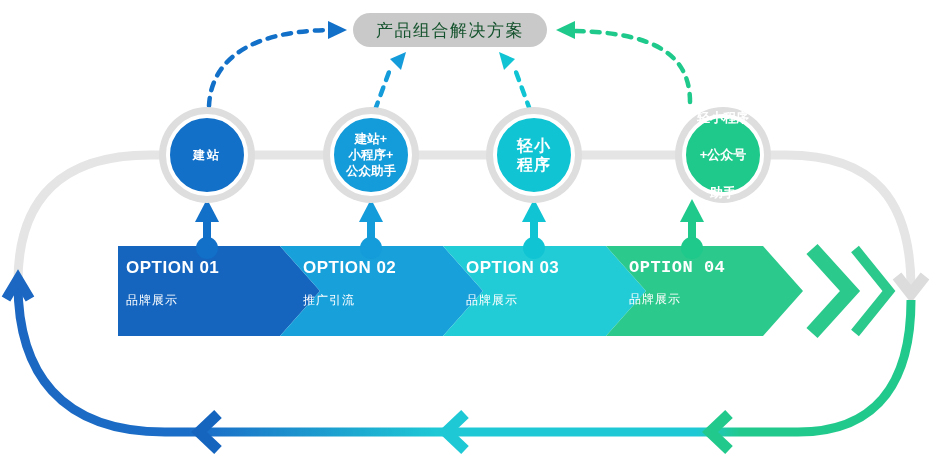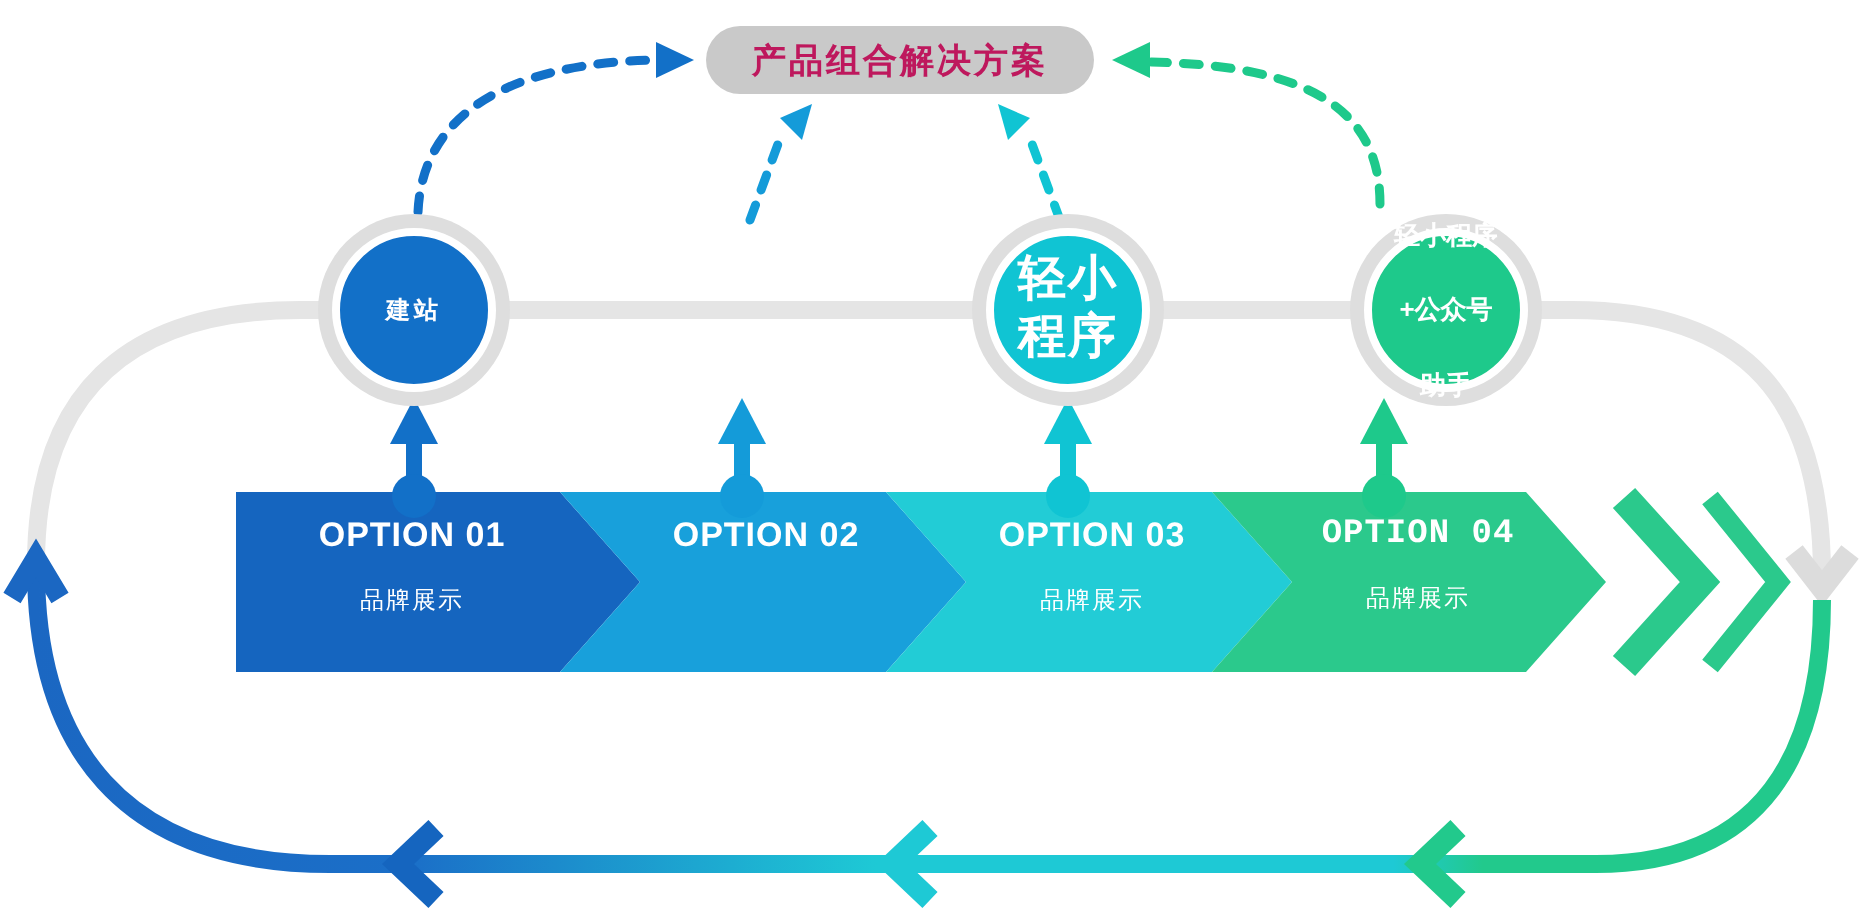--- a/index.html
+++ b/index.html
@@ -3,36 +3,36 @@
 <meta charset="utf-8">
 <style>
   html,body{margin:0;padding:0;background:#ffffff;}
   #stage{
     position:relative;width:933px;height:456px;overflow:hidden;background:#ffffff;
     font-family:"Liberation Sans","DejaVu Sans",sans-serif;
   }
   #stage svg{position:absolute;left:0;top:0;}
   .pill{
     position:absolute;left:353px;top:13px;width:194px;height:34px;border-radius:17px;
-    background:#c9c9c9;color:#be185d;font-weight:bold;font-size:17px;letter-spacing:1.5px;
+    background:#c9c9c9;color:#14532d;font-weight:normal;font-size:17px;letter-spacing:1.5px;
     display:flex;align-items:center;justify-content:center;white-space:nowrap;
   }
   .circle{
     position:absolute;box-sizing:border-box;width:82px;height:82px;border-radius:50%;
     border:4px solid #ffffff;box-shadow:0 0 0 7px #dedede;
     color:#ffffff;font-weight:bold;text-align:center;
     display:flex;flex-direction:column;align-items:center;justify-content:center;
   }
   .circle span{display:block;}
   .c1{left:166px;top:114px;font-size:12px;letter-spacing:2px;}
   .c2{left:330px;top:114px;font-size:12.5px;line-height:1.3;}
-  .c3{left:493px;top:114px;font-size:24px;line-height:1.2;letter-spacing:1px;}
+  .c3{left:493px;top:114px;font-size:16px;line-height:1.2;letter-spacing:1px;}
   .c4{left:682px;top:114px;font-size:13px;line-height:1.35;gap:20px;}
   .opt-text{
-    position:absolute;top:258px;width:160px;text-align:center;color:#ffffff;
+    position:absolute;top:258px;width:160px;color:#ffffff;
   }
   .opt-text .opt-label{font-size:17px;font-weight:bold;letter-spacing:.5px;}
   .opt-text .opt-sub{font-size:12px;margin-top:14px;letter-spacing:1px;}
   .o1{left:126px;} .o2{left:303px;} .o3{left:466px;} .o4{left:629px;font-family:Liberation Mono, monospace;}
 </style>
 </head>
 <body>
 
 <div id="stage">
 
@@ -93,36 +93,42 @@
       <rect x="688" y="218" width="8" height="30"></rect>
       <circle cx="692" cy="248" r="11"></circle>
     </g>
   </svg>
 
   <div class="pill">产品组合解决方案</div>
 
   <div class="circle c1" style="background:#1270c8;">
     <span>建站</span>
   </div>
+  <div class="circle c2" style="background:#149bd9;">
+    <span>建站+</span>
+    <span>小程序+</span>
+    <span>公众助手</span>
+  </div>
   <div class="circle c3" style="background:#10c4d3;">
     <span>轻小</span>
     <span>程序</span>
   </div>
   <div class="circle c4" style="background:#1ec98b;">
     <span>轻小程序</span>
     <span>+公众号</span>
     <span>助手</span>
   </div>
 
   <div class="opt-text o1">
     <div class="opt-label">OPTION 01</div>
     <div class="opt-sub">品牌展示</div>
   </div>
   <div class="opt-text o2">
     <div class="opt-label">OPTION 02</div>
+    <div class="opt-sub">推广引流</div>
   </div>
   <div class="opt-text o3">
     <div class="opt-label">OPTION 03</div>
     <div class="opt-sub">品牌展示</div>
   </div>
   <div class="opt-text o4">
     <div class="opt-label">OPTION 04</div>
     <div class="opt-sub">品牌展示</div>
   </div>
 

